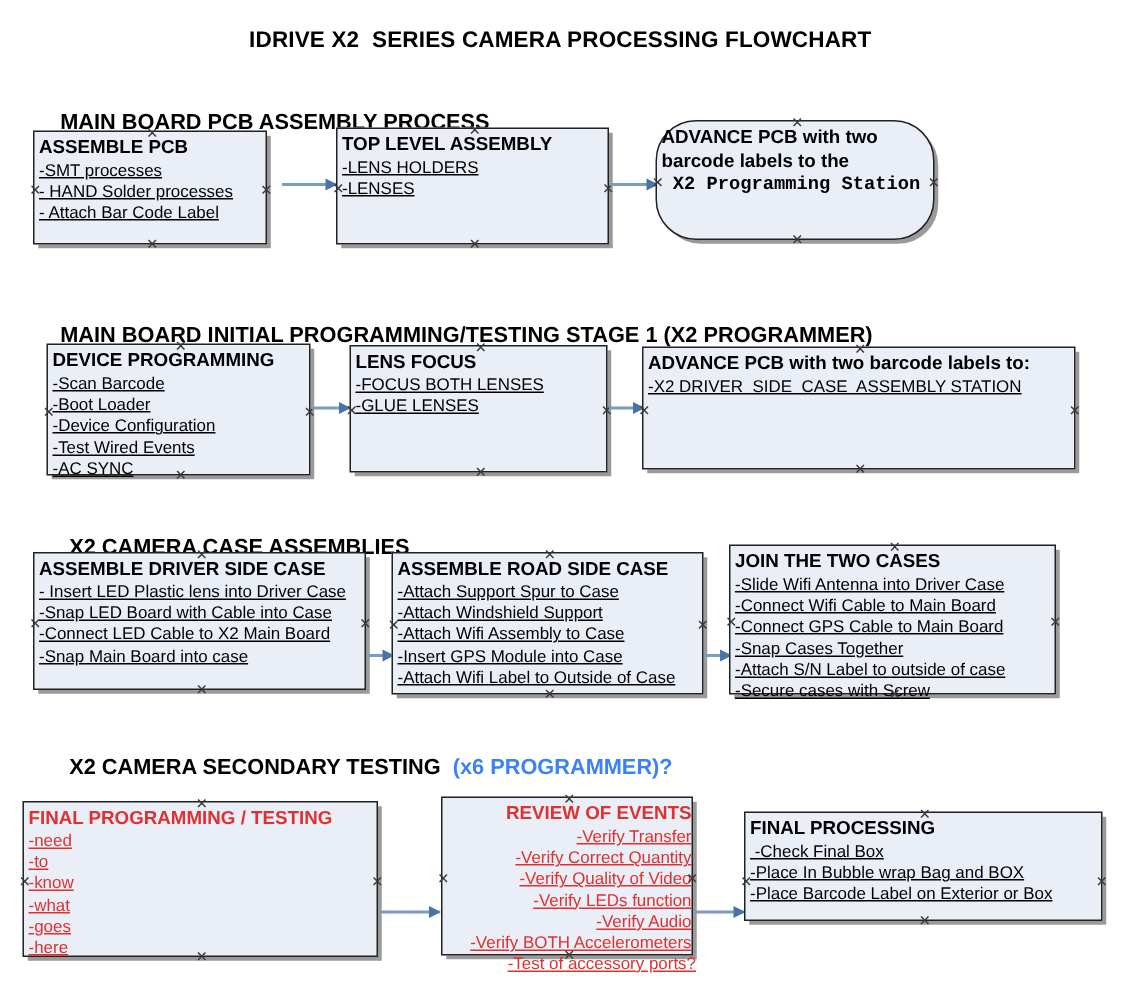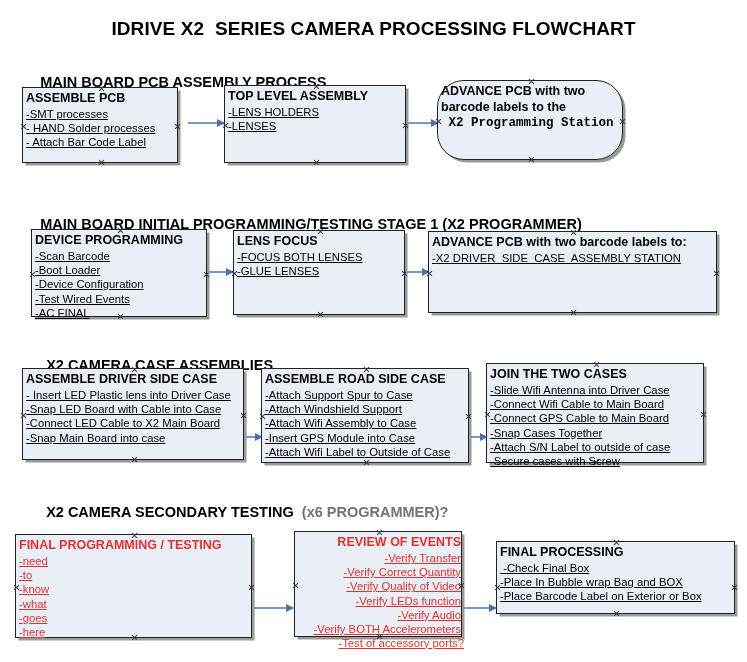--- a/index.html
+++ b/index.html
@@ -20,33 +20,33 @@
     left: 0; top: 0;
     width: 747px;
     height: 662px;
   }
   .title {
     position: absolute;
     left: 0;
     top: 18px;
     width: 747px;
     text-align: center;
-    font-size: 19px;
+    font-size: 15px;
     font-weight: bold;
     letter-spacing: 0.1px;
     white-space: pre;
   }
   .section-head {
     position: absolute;
     font-size: 14.5px;
     font-weight: bold;
     white-space: pre;
   }
   .section-head .red {
-    color: #737373;
+    color: #3b82f6;
   }
   .node {
     position: absolute;
     background: #e9eef7;
     border: 1.2px solid #222222;
     box-shadow: 3px 3px 0 -0.5px #9a9a9a;
     box-sizing: border-box;
     overflow: visible;
   }
   .node .ntitle {
@@ -157,21 +157,21 @@
   <div class="section-head" style="left:24px; top:200px;">
     <span>MAIN BOARD INITIAL PROGRAMMING/TESTING STAGE 1 (X2 PROGRAMMER)</span>
   </div>
 
   <div class="node" style="left:31px; top:229px; width:176px; height:88px;">
     <div class="ntitle">DEVICE PROGRAMMING</div>
     <div class="nline">-Scan Barcode</div>
     <div class="nline">-Boot Loader</div>
     <div class="nline">-Device Configuration</div>
     <div class="nline">-Test Wired Events</div>
-    <div class="nline">-AC FINAL</div>
+    <div class="nline">-AC SYNC</div>
     <span class="hx" style="left:84.5px; top:-3.5px;"></span>
     <span class="hx" style="left:84.5px; bottom:-3.5px;"></span>
     <span class="hx" style="left:-3.5px; top:40.5px;"></span>
     <span class="hx" style="right:-3.5px; top:40.5px;"></span>
   </div>
 
   <div class="connector" style="left:208px; top:271px; width:25px;">
     <span class="arrowhead"></span>
   </div>
 

